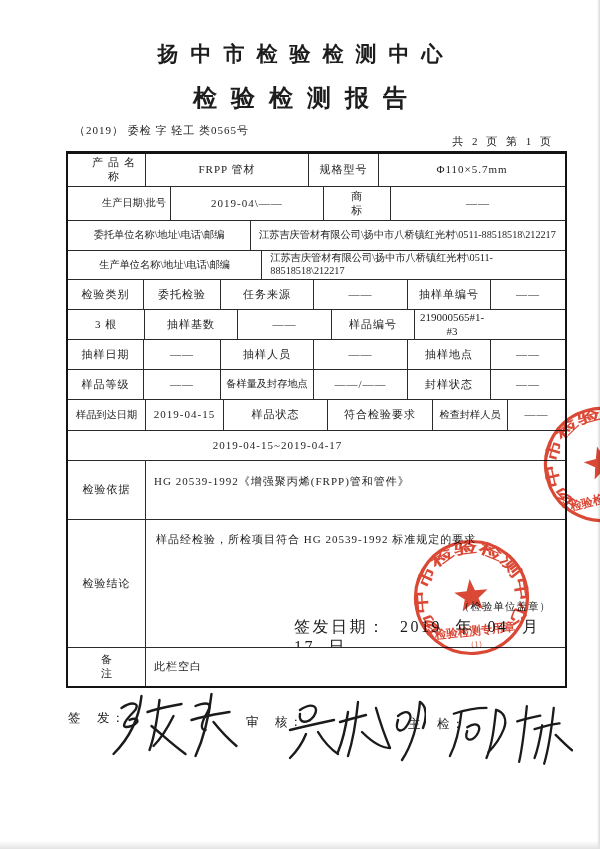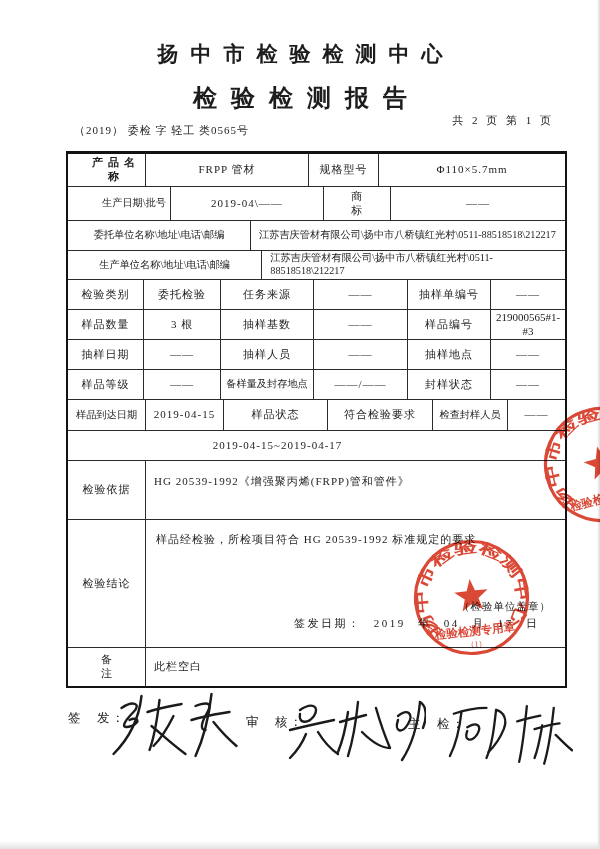--- a/index.html
+++ b/index.html
@@ -12,42 +12,42 @@
   }
   
   .scan-edge-right { position:absolute; right:0; top:0; width:3px; height:100%; background:linear-gradient(to left,#d9d9d9,rgba(255,255,255,0)); }
   .scan-edge-bottom { position:absolute; left:0; bottom:0; width:100%; height:8px; background:linear-gradient(to top,#e3e3e3,rgba(255,255,255,0)); }
 
   .t1 { position:absolute; top:40px; left:0; width:100%; text-align:center;
         font-size:21px; font-weight:bold; letter-spacing:12px; padding-left:12px; }
   .t2 { position:absolute; top:82px; left:0; width:100%; text-align:center;
         font-size:24px; font-weight:bold; letter-spacing:14px; padding-left:14px; }
   .doc-no { position:absolute; top:123px; left:74px; font-size:11px; letter-spacing:1px; }
-  .page-no { position:absolute; top:113px; right:46px; font-size:11px; letter-spacing:3px; }
+  .page-no { position:absolute; top:134px; right:46px; font-size:11px; letter-spacing:3px; }
 
   .tbl { position:absolute; left:66px; top:151px; width:501px;
          border:2px solid #131313; border-top-width:3px; background:transparent; }
   .row { display:flex; width:100%; border-bottom:1px solid #2b2b2b; }
   .row:last-child { border-bottom:none; }
   .c { display:flex; align-items:center; justify-content:center;
        border-right:1px solid #2b2b2b; font-size:11px; letter-spacing:1px;
        text-align:center; overflow:hidden; line-height:1.25; }
   .c:last-child { border-right:none; }
   .lab { font-weight:normal; }
   .vl { justify-content:flex-start; text-align:left; padding:0 8px; }
   .tight { font-size:10.2px; letter-spacing:0; }
   .tiny { font-size:11px; letter-spacing:0; }
-  .sp1 { letter-spacing:5px; padding-left:19px;font-weight:bold; }
+  .sp1 { letter-spacing:5px; padding-left:19px; }
   .sp2 { letter-spacing:26px; padding-left:26px; }
   .sp3 { letter-spacing:22px; padding-left:22px; }
 
   
   .concl { position:relative; display:block; padding:13px 10px 0 10px; text-align:left; }
   .seal-note { position:absolute; right:14px; top:80px; font-size:10.5px; letter-spacing:1px; }
-  .issue-date { position:absolute; left:148px; top:97px; font-size:11px; letter-spacing:2.5px; word-spacing:7px; }
+  .issue-date { position:absolute; left:148px; top:97px; font-size:16px; letter-spacing:2.5px; word-spacing:7px; }
 
   
   .stamp { position:absolute; mix-blend-mode:multiply; opacity:.93; }
   .stamp-main { left:411px; top:537px; width:121px; height:121px; transform:rotate(-6deg); }
   .stamp-edge { left:541px; top:404px; width:121px; height:121px; transform:rotate(-14deg); }
 
   
   .sig-label { position:absolute; font-size:12.5px; letter-spacing:2px; }
   .sig { position:absolute; }
   .sig path { fill:none; stroke:#1b1b1b; stroke-width:2.4; stroke-linecap:round; stroke-linejoin:round; }
@@ -93,21 +93,20 @@
     <div class="row" style="height:30px;">
       <div class="c lab" style="width:76px;">检验类别</div>
       <div class="c" style="width:77px;">委托检验</div>
       <div class="c lab" style="width:93px;">任务来源</div>
       <div class="c" style="width:94px;">——</div>
       <div class="c lab" style="width:83px;">抽样单编号</div>
       <div class="c" style="width:74px;">——</div>
     </div>
 
     <div class="row" style="height:30px;">
-      <div class="c lab" style="width:76px;">样品数量</div>
       <div class="c" style="width:77px;">3 根</div>
       <div class="c lab" style="width:93px;">抽样基数</div>
       <div class="c" style="width:94px;">——</div>
       <div class="c lab" style="width:83px;">样品编号</div>
       <div class="c tiny" style="width:74px;">219000565#1-#3</div>
     </div>
 
     <div class="row" style="height:30px;">
       <div class="c lab" style="width:76px;">抽样日期</div>
       <div class="c" style="width:77px;">——</div>

